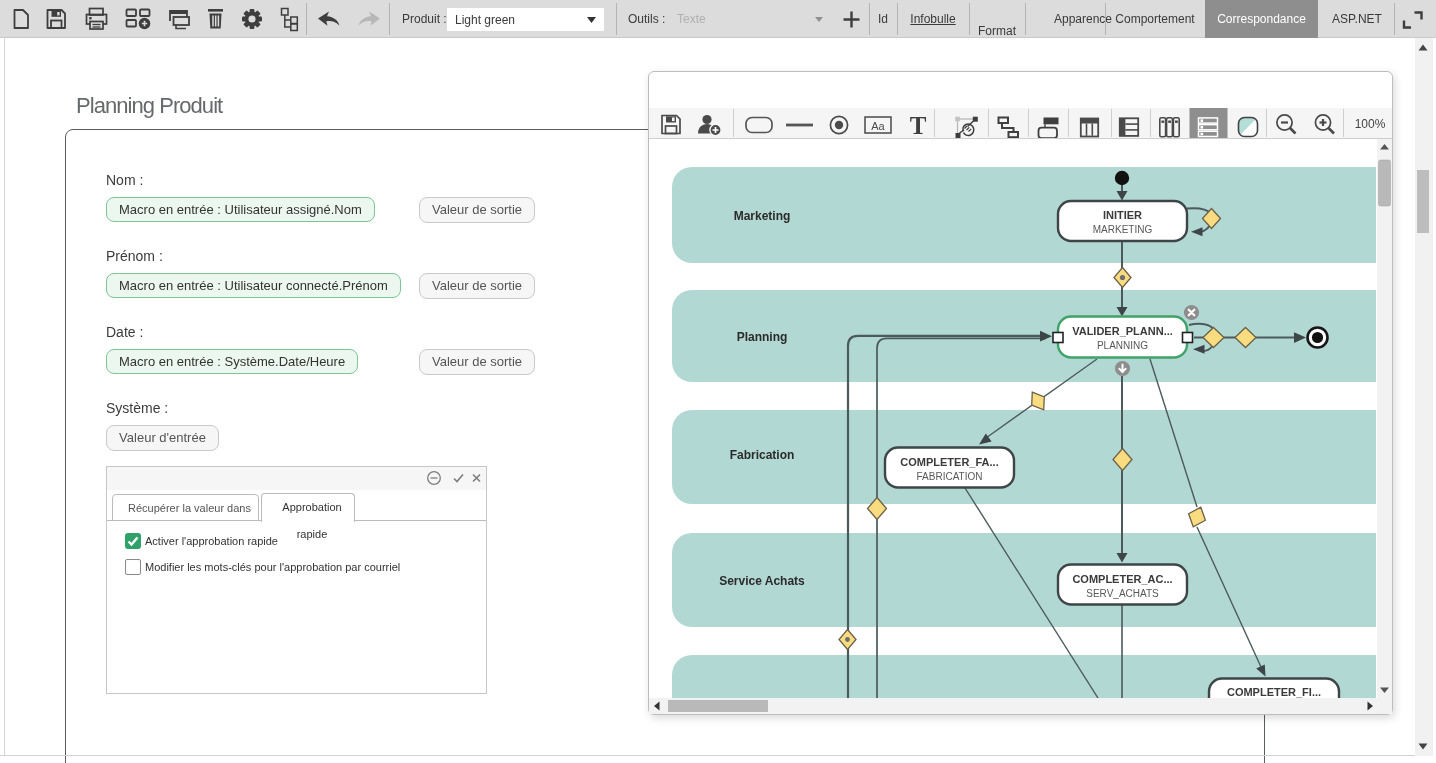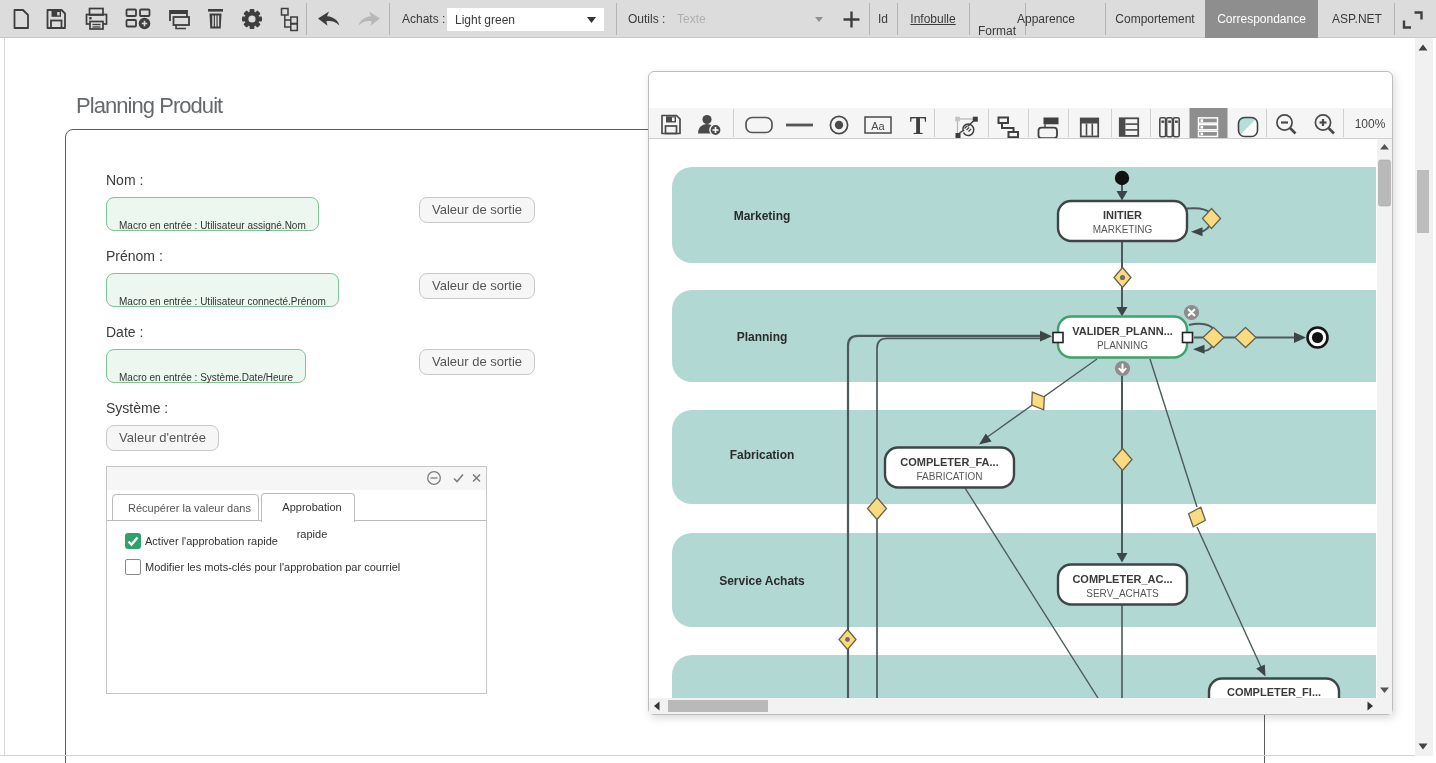--- a/index.html
+++ b/index.html
@@ -12,21 +12,21 @@
 .tlabel { position:absolute; top:12px; font-size:12px; color:#3a3a3a; }
 .ttab { position:absolute; top:0; height:38px; font-size:12px; color:#3a3a3a;
   text-align:center; line-height:38px; }
 #leftline { position:absolute; left:4px; top:38px; width:1px; height:718px; background:#d6d6d6; }
 #botline { position:absolute; left:0px; top:755px; width:1415px; height:1px; background:#d2d2d2; z-index:30; }
 #heading { position:absolute; left:76px; top:93px; font-size:22px; color:#66696b; letter-spacing:-0.95px; }
 #panel { position:absolute; left:65px; top:129px; width:1200px; height:700px;
   border:1px solid #595d5f; border-radius:8px; background:#fff; }
 .flabel { position:absolute; font-size:14px; color:#3b3b3b; }
 .pill { position:absolute; height:25px; background:#ebf7ef; border:1px solid #7cc694;
-  border-radius:8px; font-size:10px; color:#333; line-height:24px; padding:16px 12px; }
+  border-radius:8px; font-size:13px; color:#333; line-height:24px; padding:0 12px; }
 .gbtn { position:absolute; height:26px; background:#f6f6f6; border:1px solid #c9c9c9;
   border-radius:8px; font-size:13px; color:#555; line-height:24px; text-align:center; }
 #subpanel { position:absolute; left:106px; top:466px; width:381px; height:228px;
   background:#fff; border:1px solid #c6c6c6; }
 #subhead { position:absolute; left:0; top:0; width:379px; height:23px; background:#f6f6f6; }
 .tab { position:absolute; font-size:11px; text-align:center; background:#fff;
   border:1px solid #bbb; border-radius:4px 4px 0 0;padding-left:8px; }
 #tabline { position:absolute; top:53px; left:0; width:379px; height:1px; background:#bbb; }
 .cblabel { position:absolute; font-size:11px; color:#333; }
 #dialog { position:absolute; left:648px; top:71px; width:745px; height:644px;
@@ -113,21 +113,21 @@
       <rect x="290.8" y="17" width="6.5" height="6.5" fill="#dcdcdc"></rect>
       <rect x="290.8" y="24" width="6.5" height="6.5" fill="#dcdcdc"></rect>
     </g>
 
     <path d="M318 18.5 L329 11.5 L327 16.2 C334 16.8 338 20.5 339.5 25.5 C335.5 21.5 331 20.6 326.3 21.3 L327.5 25.8 z" fill="#3e3e3e"></path>
 
     <path d="M380 18.5 L369 11.5 L371 16.2 C364 16.8 360 20.5 358.5 25.5 C362.5 21.5 367 20.6 371.7 21.3 L370.5 25.8 z" fill="#b7b7b7"></path>
   </svg>
   <div class="tsep" style="left:306px;"></div>
   <div class="tsep" style="left:389px;"></div>
-  <div class="tlabel" style="left:402px;">Achats :</div>
+  <div class="tlabel" style="left:402px;">Produit :</div>
   <div class="abs" style="left:447px; top:8px; width:157px; height:23px; background:#fff;padding-left:15px;">
     <span style="position:absolute; left:8px; top:5px; font-size:12px; color:#3a3a3a;">Light green</span>
     <svg class="abs" style="right:8px; top:9px;" width="9" height="6" viewBox="0 0 9 6">
         <polygon points="0,0 9,0 4.5,6" fill="#333"></polygon>
       </svg>
   </div>
   <div class="tsep" style="left:616px;"></div>
   <div class="tlabel" style="left:628px;">Outils :</div>
   <div class="tlabel" style="left:677px; color:#b0b0b0;">Texte</div>
   <svg class="abs" style="left:815px; top:17px;" width="8" height="5" viewBox="0 0 8 5">
@@ -136,21 +136,21 @@
   <svg class="abs" style="left:843px; top:11px;" width="17" height="17" viewBox="0 0 17 17">
       <path d="M8.5 0.5 v16 M0.5 8.5 h16" stroke="#3e3e3e" stroke-width="2.4"></path>
     </svg>
   <div class="tsep" style="left:869px;"></div>
   <div class="ttab" style="left:869px; width:28px;">Id</div>
   <div class="tsep" style="left:897px;"></div>
   <div class="ttab" style="left:897px; width:72px;text-decoration:underline;">Infobulle</div>
   <div class="tsep" style="left:969px;"></div>
   <div class="ttab" style="left:969px; width:56px;margin-top:12px;">Format</div>
   <div class="tsep" style="left:1025px;"></div>
-  <div class="ttab" style="left:1006px; width:80px;">Apparence</div>
+  <div class="ttab" style="left:1043px; width:80px;">Apparence</div>
   <div class="tsep" style="left:1105px;"></div>
   <div class="ttab" style="left:1105px; width:100px;">Comportement</div>
   <div class="ttab" style="left:1205px; width:113px; background:#8e8e8e; color:#fff;">Correspondance</div>
   <div class="ttab" style="left:1318px; width:78px;">ASP.NET</div>
   <div class="tsep" style="left:1394px;"></div>
   <svg class="abs" style="left:1402px; top:10px;" width="22" height="20" viewBox="0 0 22 20">
     <path d="M12.5 2.5 H19.5 V9.5 M9 17.5 H2 V10.5" fill="none" stroke="#3e3e3e" stroke-width="2.4"></path>
   </svg>
 </div>
 <div id="leftline"></div>

